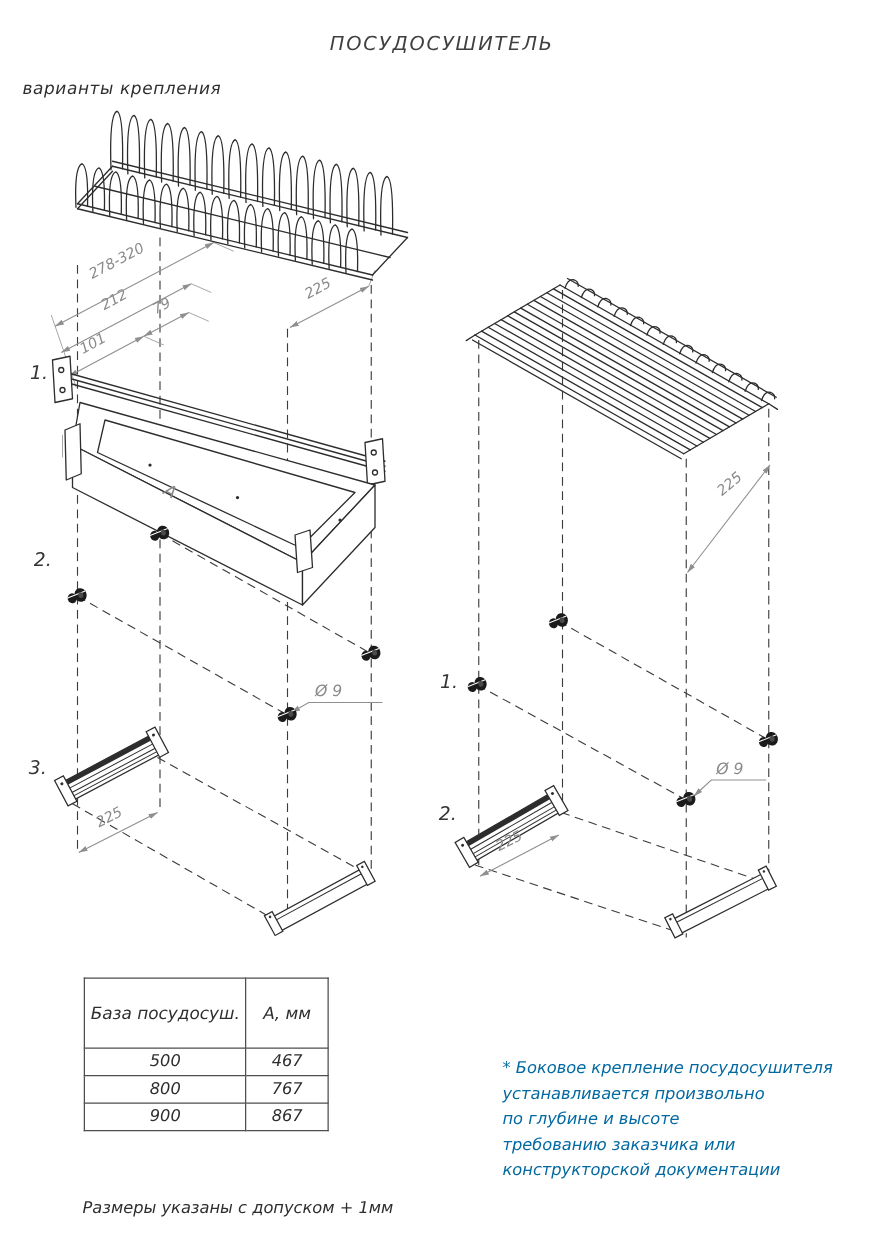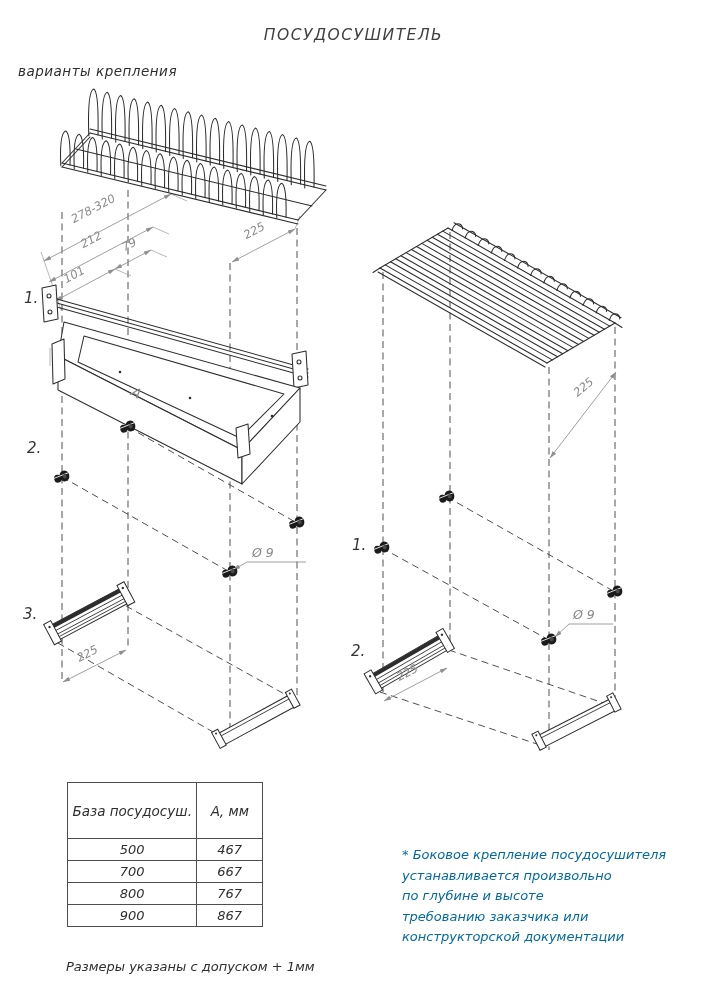--- a/index.html
+++ b/index.html
@@ -198,24 +198,20 @@
   <tbody>
     <tr>
       <td class="hd c1">База посудосуш.</td>
       <td class="hd c2">А, мм</td>
     </tr>
     <tr class="rw">
       <td>500</td>
       <td>467</td>
     </tr>
     <tr class="rw">
-      <td>700</td>
-      <td>667</td>
-    </tr>
-    <tr class="rw">
       <td>800</td>
       <td>767</td>
     </tr>
     <tr class="rw">
       <td>900</td>
       <td>867</td>
     </tr>
   </tbody>
 </table>
 

